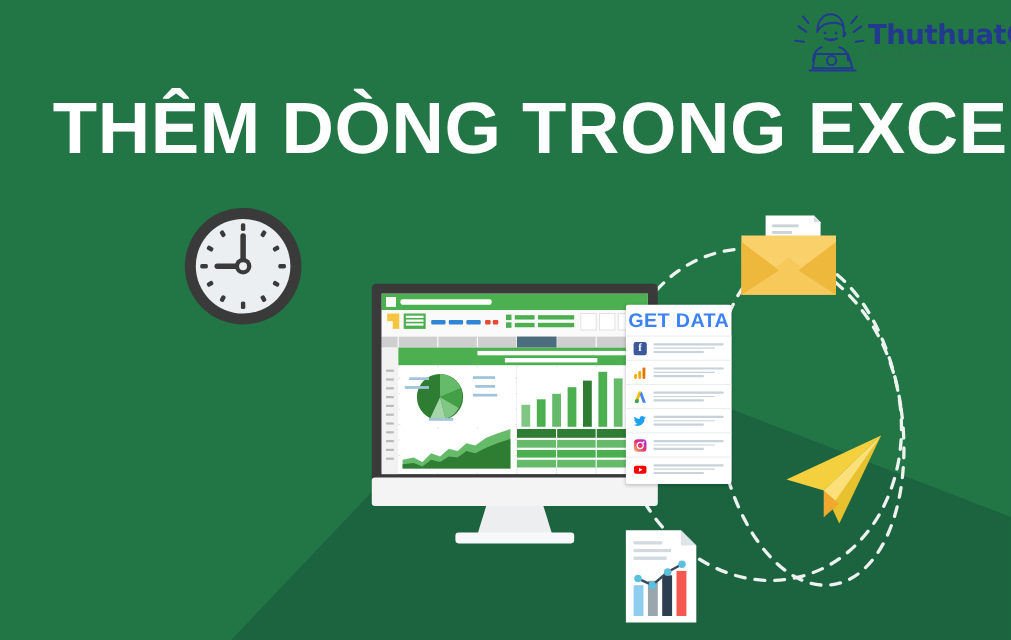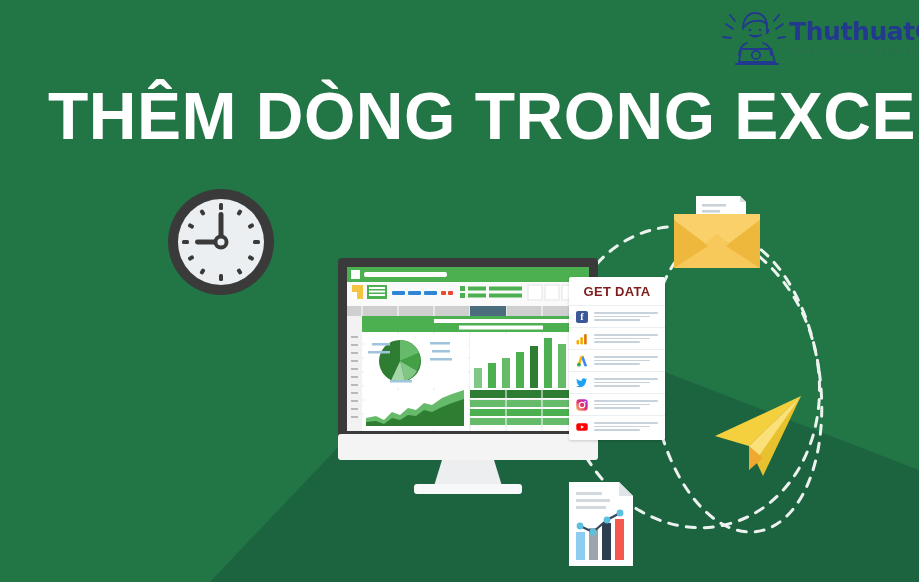--- a/index.html
+++ b/index.html
@@ -41,21 +41,21 @@
 
   
   .getdata{
     position:absolute;left:569px;top:277px;width:96px;height:163px;
     background:#ffffff;border-radius:2px;
     box-shadow:0 1px 3px rgba(0,0,0,.18);
     overflow:hidden;
   }
   .getdata-title{
     height:28px;display:flex;align-items:center;justify-content:center;
-    font-size:13px;font-weight:bold;color:#7f1d1d;letter-spacing:0.3px;
+    font-size:18px;font-weight:bold;color:#3b82f6;letter-spacing:0.3px;
   }
   .gd-row{
     height:21px;display:flex;align-items:center;gap:6px;padding:0 7px;
     border-top:1px solid #eceff1;background:#fff;
   }
   .gd-ico{width:12px;height:12px;flex:0 0 12px;border-radius:2px;}
   .gd-lines{flex:1;display:flex;flex-direction:column;gap:2px;}
   .gd-lines i{display:block;height:1.6px;background:#c7d2da;border-radius:1px;}
   .gd-lines i:nth-child(1){width:100%;}
   .gd-lines i:nth-child(2){width:88%;}

